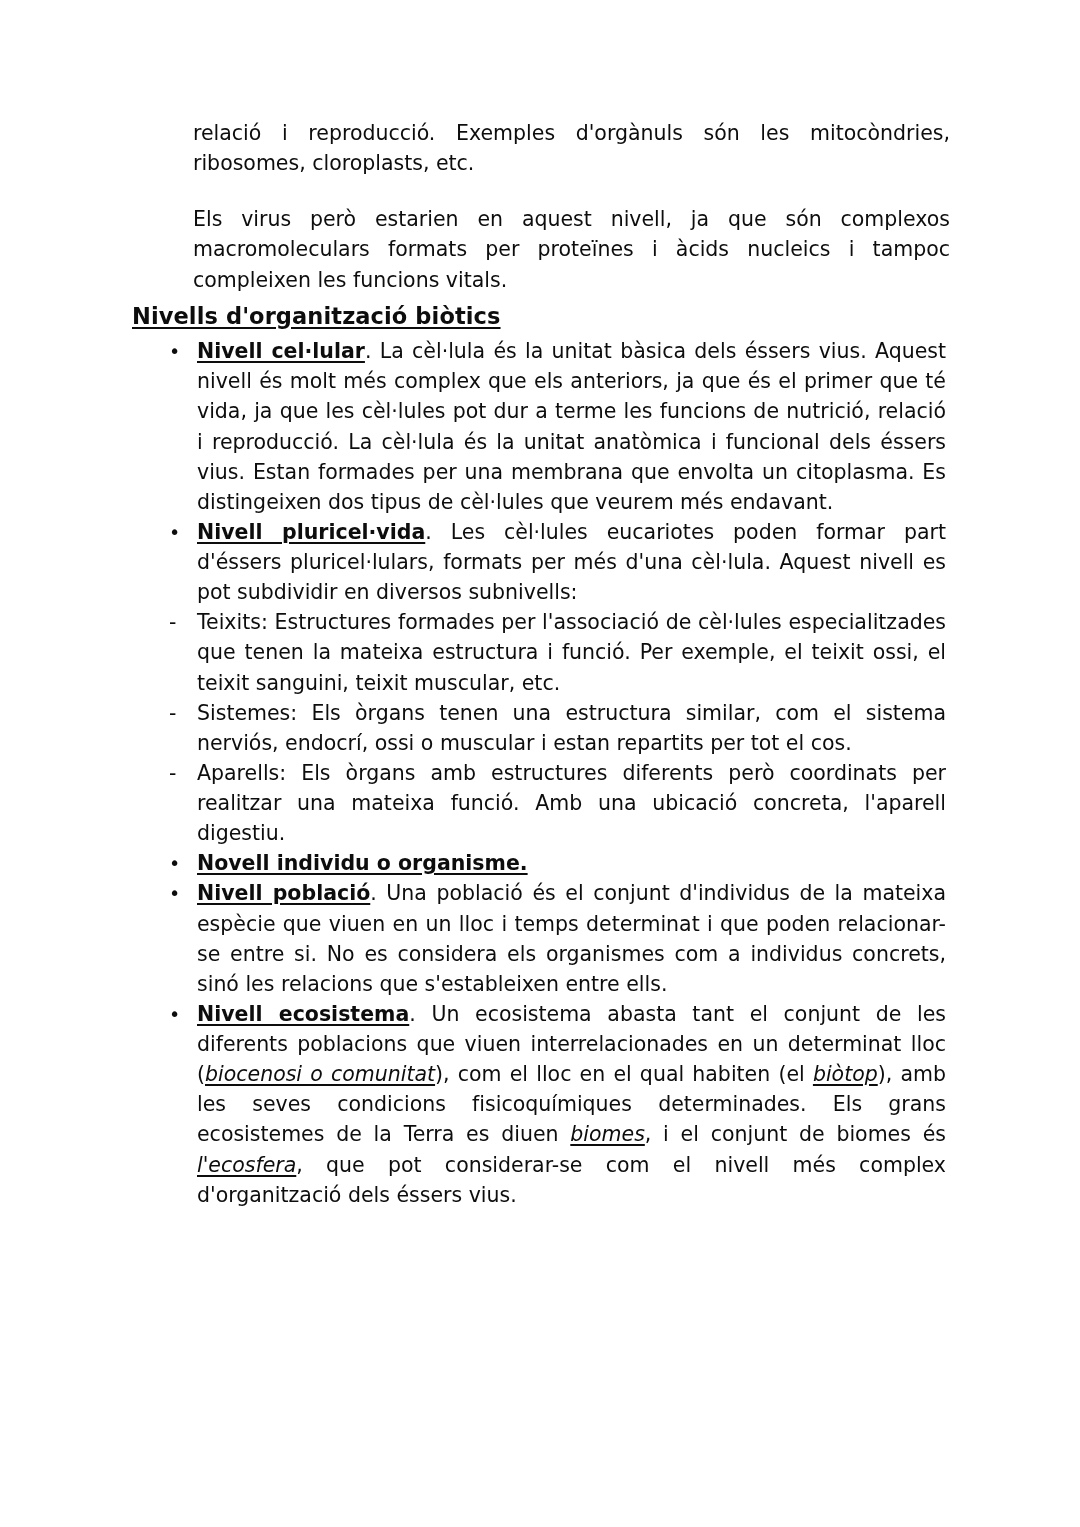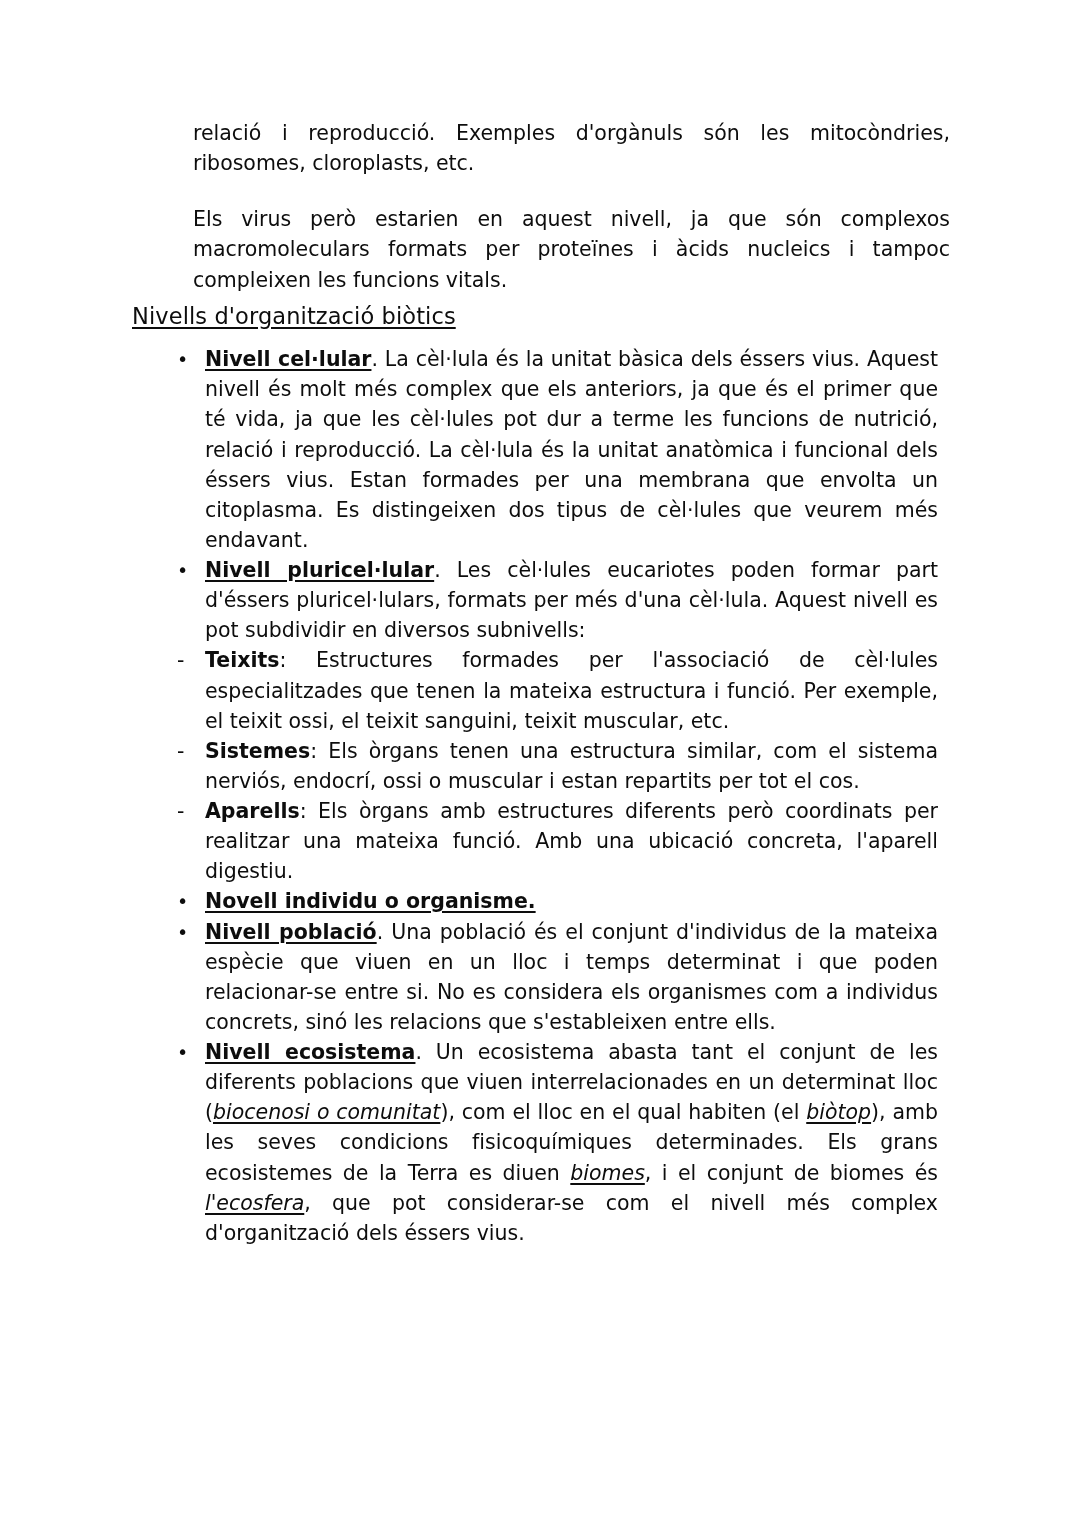--- a/index.html
+++ b/index.html
@@ -40,39 +40,39 @@
     text-justify: inter-word;
     margin-left: 61px;
     margin-bottom: 26px;
     hyphens: none;
   }
 
   .para:last-of-type { margin-bottom: 0; }
 
   h2.section-heading {
     font-size: 22.5px;
-    font-weight: normal;
+    font-weight: bold;
     text-decoration: underline;
     text-underline-offset: 3px;
     line-height: 1.4;
     margin-top: 6px;
     margin-bottom: 4px;
     letter-spacing: 0.1px;
   }
 
   .intro {
     font-size: 20.5px;
     line-height: 1.47;
     text-align: justify;
     margin-bottom: 2px;
   }
 
   ul.level-list {
     list-style: none;
-    margin: 12px;
+    margin: 4px;
     padding: 0;
   }
 
   ul.level-list > li {
     position: relative;
     font-size: 20.5px;
     line-height: 1.47;
     text-align: justify;
     text-justify: inter-word;
     padding-left: 61px;
@@ -91,21 +91,21 @@
   ul.level-list > li.dash::before {
     content: "-";
     position: absolute;
     left: 33px;
     top: 0;
     font-size: 20.5px;
     line-height: 1.47;
   }
 
   .bu { font-weight: bold; text-decoration: underline; text-underline-offset: 2.5px; }
-  .b  { font-weight: bold; }
+  .b  { font-weight: normal; }
   .u  { text-decoration: underline; text-underline-offset: 2.5px; font-style: italic; }
 
   .page-number {
     position: absolute;
     right: 80px;
     top: 1435px;
     font-size: 20px;
     font-weight: bold;
     color: #0d0d0d;
   }
@@ -121,21 +121,21 @@
 
     <p class="para">relació i reproducció. Exemples d'orgànuls són les mitocòndries, ribosomes, cloroplasts, etc.</p>
 
     <p class="para">Els virus però estarien en aquest nivell, ja que són complexos macromoleculars formats per proteïnes i àcids nucleics i tampoc compleixen les funcions vitals.</p>
 
     <h2 class="section-heading">Nivells d'organització biòtics</h2>
 
 
     <ul class="level-list" id="levels-list">
         <li class="level-item bullet"><span class="bu">Nivell cel·lular</span><span>. </span><span>La cèl·lula és la unitat bàsica dels éssers vius. Aquest nivell és molt més complex que els anteriors, ja que és el primer que té vida, ja que les cèl·lules pot dur a terme les funcions de nutrició, relació i reproducció. La cèl·lula és la unitat anatòmica i funcional dels éssers vius. Estan formades per una membrana que envolta un citoplasma. Es distingeixen dos tipus de cèl·lules que veurem més endavant.</span></li>
-        <li class="level-item bullet"><span class="bu">Nivell pluricel·lular</span><span>. </span><span>Les cèl·lules eucariotes poden formar part d'éssers pluricel·lulars, formats per més d'una cèl·lula. Aquest nivell es pot subdividir en diversos subnivells:</span></li>
+        <li class="level-item bullet"><span class="bu">Nivell pluricel·vida</span><span>. </span><span>Les cèl·lules eucariotes poden formar part d'éssers pluricel·lulars, formats per més d'una cèl·lula. Aquest nivell es pot subdividir en diversos subnivells:</span></li>
         <li class="level-item dash"><span class="b">Teixits</span><span>: </span><span>Estructures formades per l'associació de cèl·lules especialitzades que tenen la mateixa estructura i funció. Per exemple, el teixit ossi, el teixit sanguini, teixit muscular, etc.</span></li>
         <li class="level-item dash"><span class="b">Sistemes</span><span>: </span><span>Els òrgans tenen una estructura similar, com el sistema nerviós, endocrí, ossi o muscular i estan repartits per tot el cos.</span></li>
         <li class="level-item dash"><span class="b">Aparells</span><span>: </span><span>Els òrgans amb estructures diferents però coordinats per realitzar una mateixa funció. Amb una ubicació concreta, l'aparell digestiu.</span></li>
         <li class="level-item bullet"><span class="bu">Novell individu o organisme.</span></li>
         <li class="level-item bullet"><span class="bu">Nivell població</span><span>. </span><span>Una població és el conjunt d'individus de la mateixa espècie que viuen en un lloc i temps determinat i que poden relacionar-se entre si. No es considera els organismes com a individus concrets, sinó les relacions que s'estableixen entre ells.</span></li>
         <li class="level-item bullet"><span class="bu">Nivell ecosistema</span><span>. </span><span class="">Un ecosistema abasta tant el conjunt de les diferents poblacions que viuen interrelacionades en un determinat lloc (</span><span class="u">biocenosi o comunitat</span><span class="">), com el lloc en el qual habiten (el </span><span class="u">biòtop</span><span class="">), amb les seves condicions fisicoquímiques determinades. Els grans ecosistemes de la Terra es diuen </span><span class="u">biomes</span><span class="">, i el conjunt de biomes és </span><span class="u">l'ecosfera</span><span class="">, que pot considerar-se com el nivell més complex d'organització dels éssers vius.</span></li>
       </ul>
 
   </div>
 

